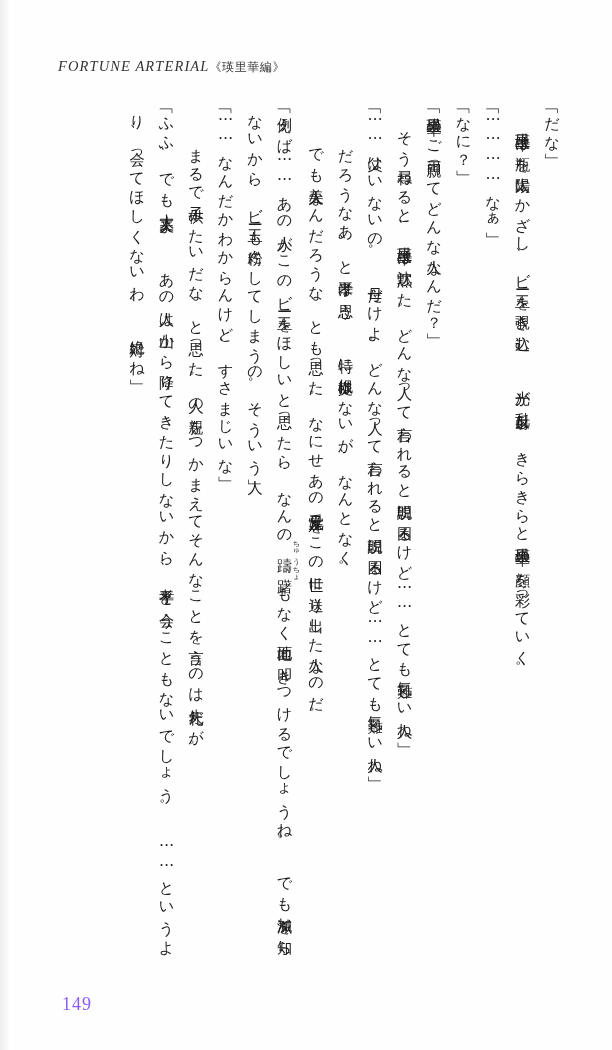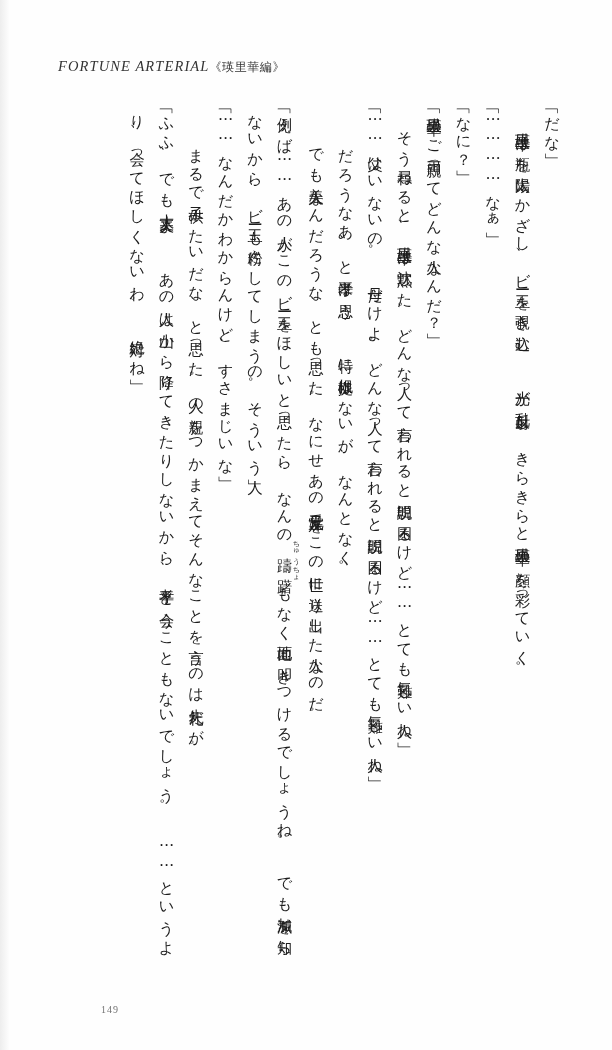--- a/index.html
+++ b/index.html
@@ -70,25 +70,24 @@
   }
   rt {
     font-size: 7.2px;
     letter-spacing: 0.5px;
     color: #2a2a2a;
   }
   .page-number {
     position: absolute;
     left: 62px;
     bottom: 35px;
-    font-size: 10px;
+    font-size: 18px;
     font-family: "Liberation Serif", "DejaVu Serif", serif;
-    color: #737373;
+    color: #8b5cf6;
     letter-spacing: 1px;
-    margin-left: 39px;
   }
   .edge-shade {
     position: absolute;
     left: 0;
     top: 0;
     width: 10px;
     height: 1050px;
     background: linear-gradient(to right, #e8e8e8, #ffffff);
     opacity: 0.75;
   }

